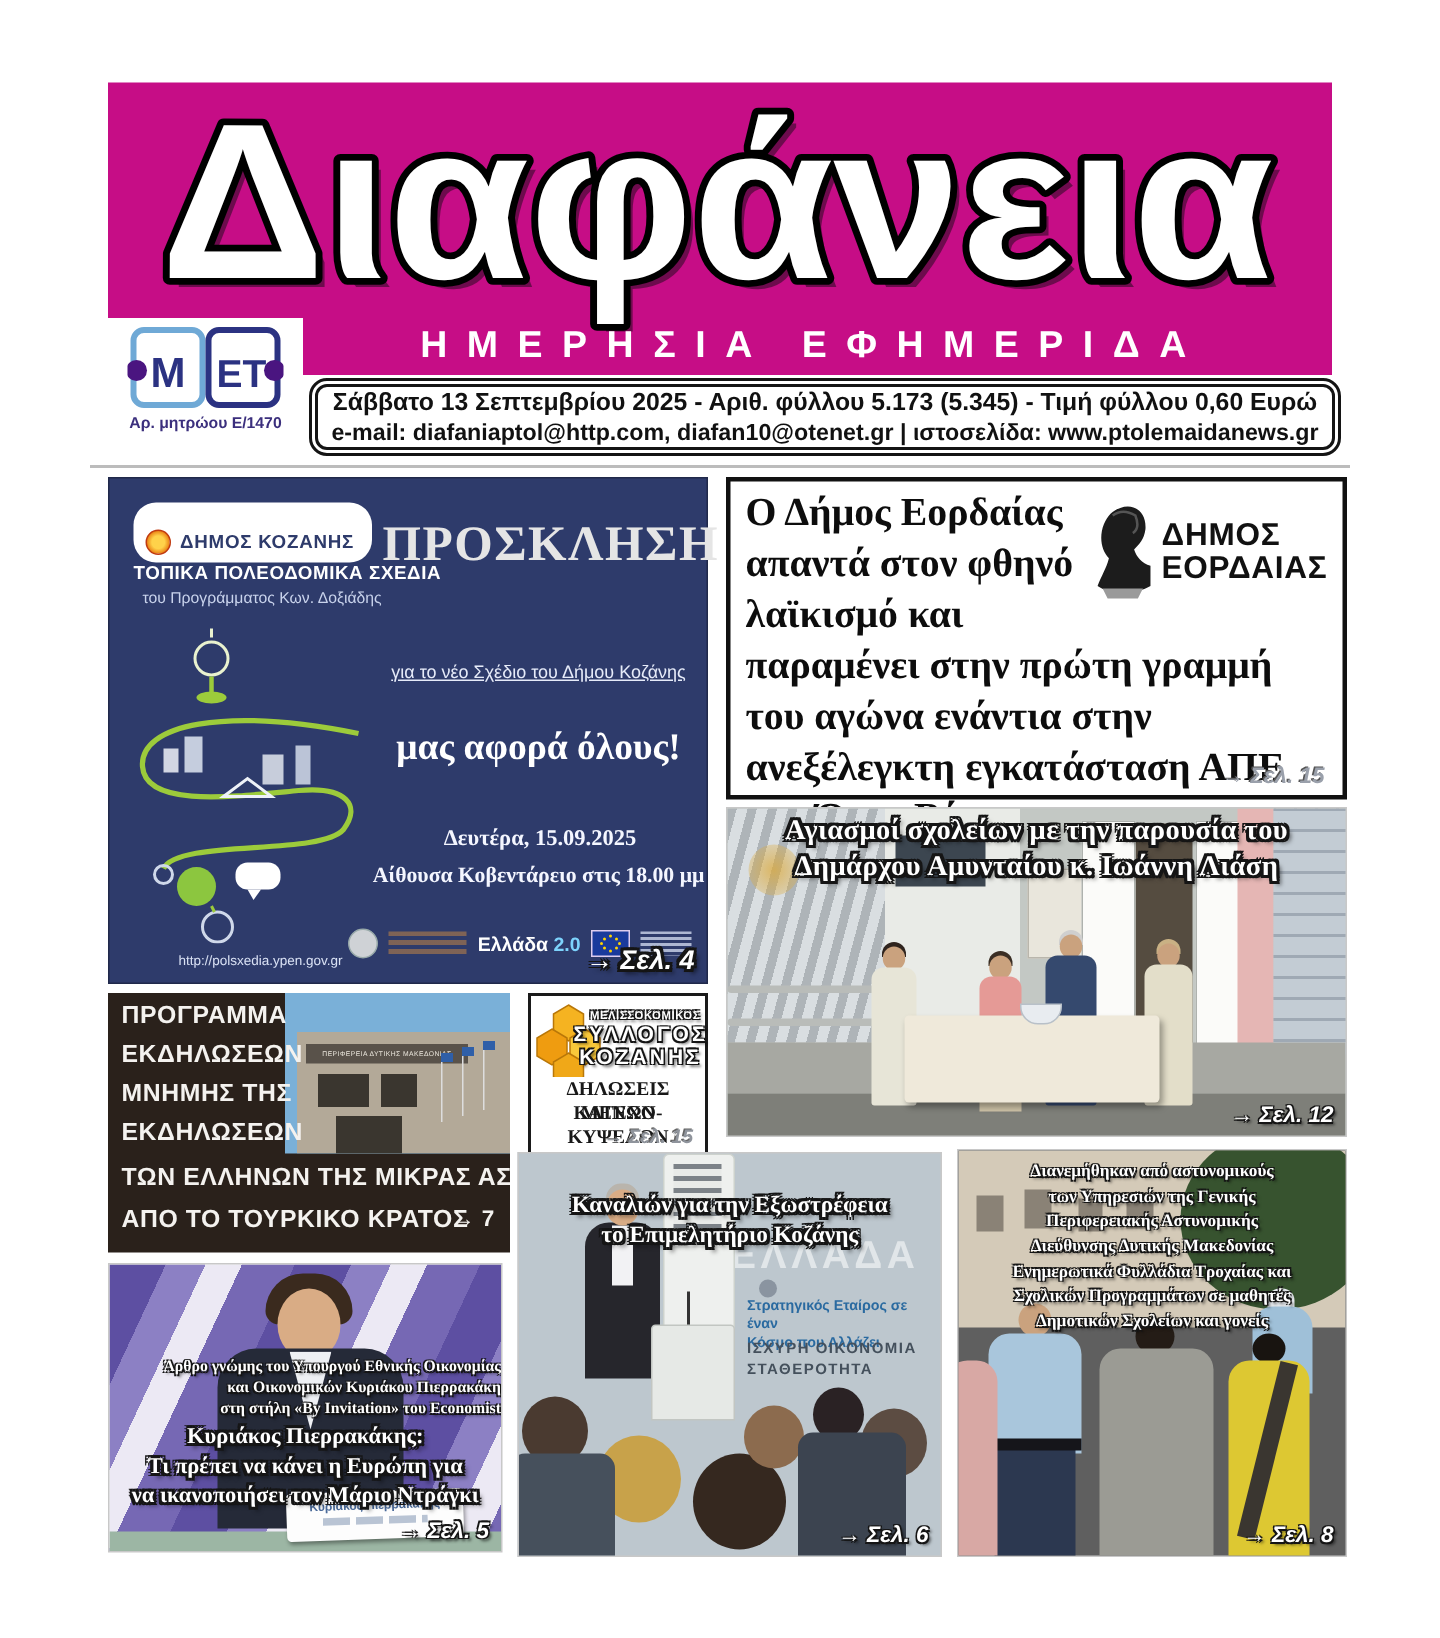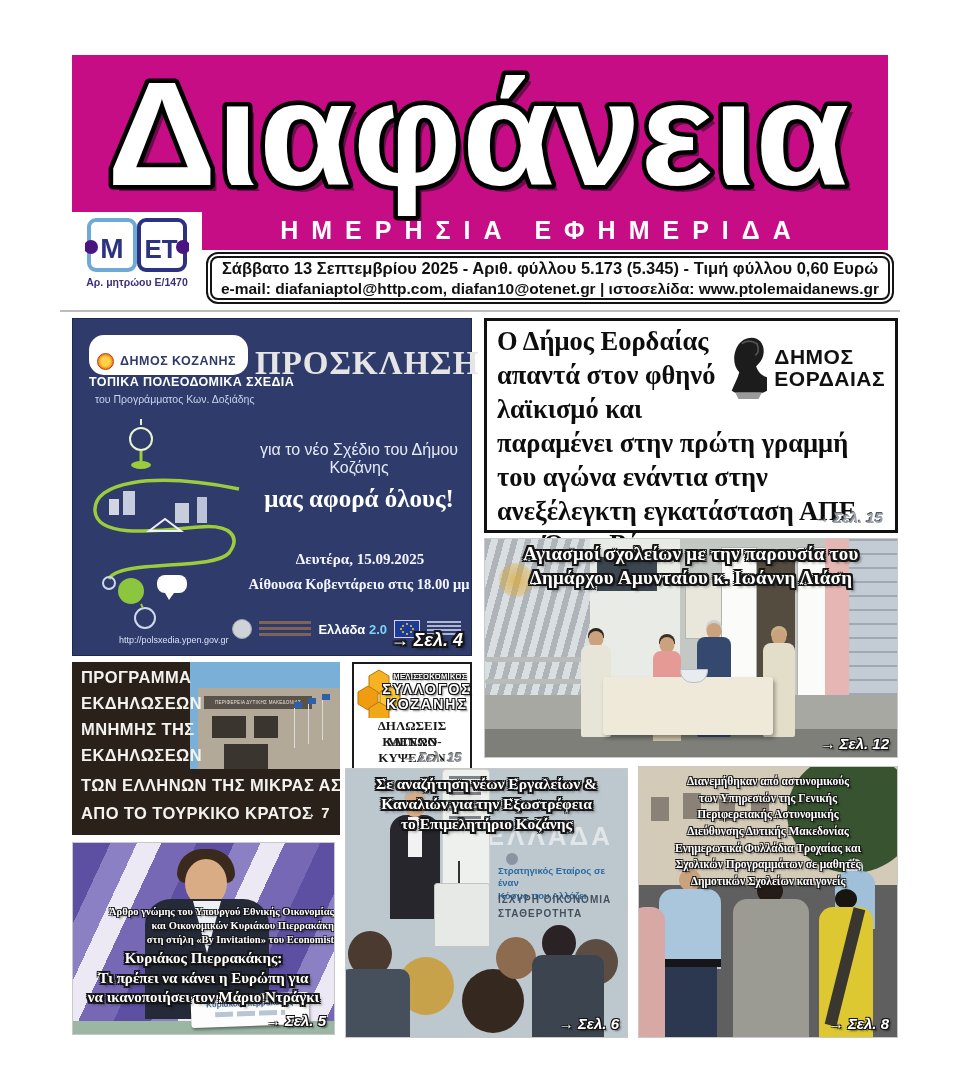--- a/index.html
+++ b/index.html
@@ -34,21 +34,21 @@
   
   .poster{left:72px;top:318px;width:400px;height:338px;background:#2e3b6b;border:1px solid #20294a;box-sizing:border-box;}
   .pill{position:absolute;left:16px;top:16px;height:28px;border-radius:15px;background:#fff;display:flex;
         align-items:center;gap:6px;padding:12px 12px 0 8px;}
   .pill-dot{width:15px;height:15px;border-radius:50%;background:radial-gradient(#ffd24a 40%,#e87a10 75%);border:1px solid #c03a10;}
   .pill-txt{font-size:12.5px;font-weight:bold;color:#2e3b6b;letter-spacing:.5px;}
   .prog1{position:absolute;left:16px;top:56px;font-size:12.5px;font-weight:bold;color:#fff;letter-spacing:.4px;}
   .prog2{position:absolute;left:22px;top:74px;font-size:10.5px;color:#c9d3ec;}
   .p-title{position:absolute;left:182px;top:26px;width:210px;text-align:center;font-size:33px;font-weight:bold;color:#e5e5e5;letter-spacing:1px;}
   .p-sub1{position:absolute;left:182px;top:88px;width:210px;text-align:center;font-size:21px;font-weight:bold;color:#f4f6ff;}
-  .p-sub2{position:absolute;left:176px;top:122px;width:220px;text-align:center;font-size:16px;color:#e6ebf9;}
+  .p-sub2{position:absolute;left:176px;top:122px;width:220px;text-align:center;font-size:12px;color:#e6ebf9;text-decoration:underline;}
   .p-slogan{position:absolute;left:176px;top:166px;width:220px;text-align:center;font-size:25px;font-weight:bold;color:#fff;}
   .p-date{position:absolute;left:182px;top:232px;width:210px;text-align:center;font-size:15px;font-weight:bold;color:#f4f6ff;}
   .p-venue{position:absolute;left:170px;top:257px;width:232px;text-align:center;font-size:14.5px;font-weight:bold;color:#f4f6ff;}
   .p-url{position:absolute;left:46px;bottom:10px;font-size:9px;color:#d9e1f4;}
   .logo-row{position:absolute;right:10px;bottom:16px;display:flex;align-items:center;gap:7px;}
   .min-circ{width:20px;height:20px;border-radius:50%;background:#cfd2d6;border:1px solid #9aa;box-sizing:border-box;}
   .min-bars{width:52px;height:16px;background:repeating-linear-gradient(#8d6a52 0 3px,transparent 3px 6px);opacity:.85;}
   .gr20{font-size:13px;font-weight:bold;color:#fff;white-space:nowrap;}
   .gr20 .v{color:#7dd3fc;}
   .eu-flag{width:24px;height:16px;background:#1a3a9c;position:relative;border:1px solid #dce;}
@@ -387,21 +387,20 @@
     <div class="ch-mic"></div>
     <div class="ch-pod"></div>
     <div class="aud" style="left:2px;top:162px;width:44px;height:46px;background:#4a3a30;"></div>
     <div class="aud" style="left:52px;top:188px;width:56px;height:58px;background:#c8a24a;"></div>
     <div class="aud" style="left:116px;top:200px;width:62px;height:64px;background:#35281f;"></div>
     <div class="aud" style="left:150px;top:168px;width:40px;height:42px;background:#8c6b4e;"></div>
     <div class="aud" style="left:196px;top:156px;width:34px;height:36px;background:#2a2224;"></div>
     <div class="aud" style="left:228px;top:170px;width:44px;height:46px;background:#5c4c42;"></div>
     <div class="aud-sh" style="left:186px;top:186px;width:72px;height:84px;background:#3c4450;"></div>
     <div class="aud-sh" style="left:-6px;top:200px;width:70px;height:70px;background:#46505c;"></div>
-    <div class="caption serif ot" style="top:6px;font-size:15.5px;">Σε αναζήτηση νέων Εργαλείων &amp;</div>
     <div class="caption serif ot" style="top:26px;font-size:15.5px;">Καναλιών για την Εξωστρέφεια</div>
     <div class="caption serif ot" style="top:46px;font-size:15.5px;">το Επιμελητήριο Κοζάνης</div>
     <div class="photo-pref pref ot-sm">→ Σελ. 6</div>
   </div>
 
   <div class="abs photo police">
     <div class="po-bld"></div>
     <div class="po-win" style="left:12px;top:30px;width:18px;height:24px;"></div>
     <div class="po-win" style="left:44px;top:26px;width:18px;height:26px;"></div>
     <div class="po-win" style="left:80px;top:32px;width:16px;height:22px;"></div>

